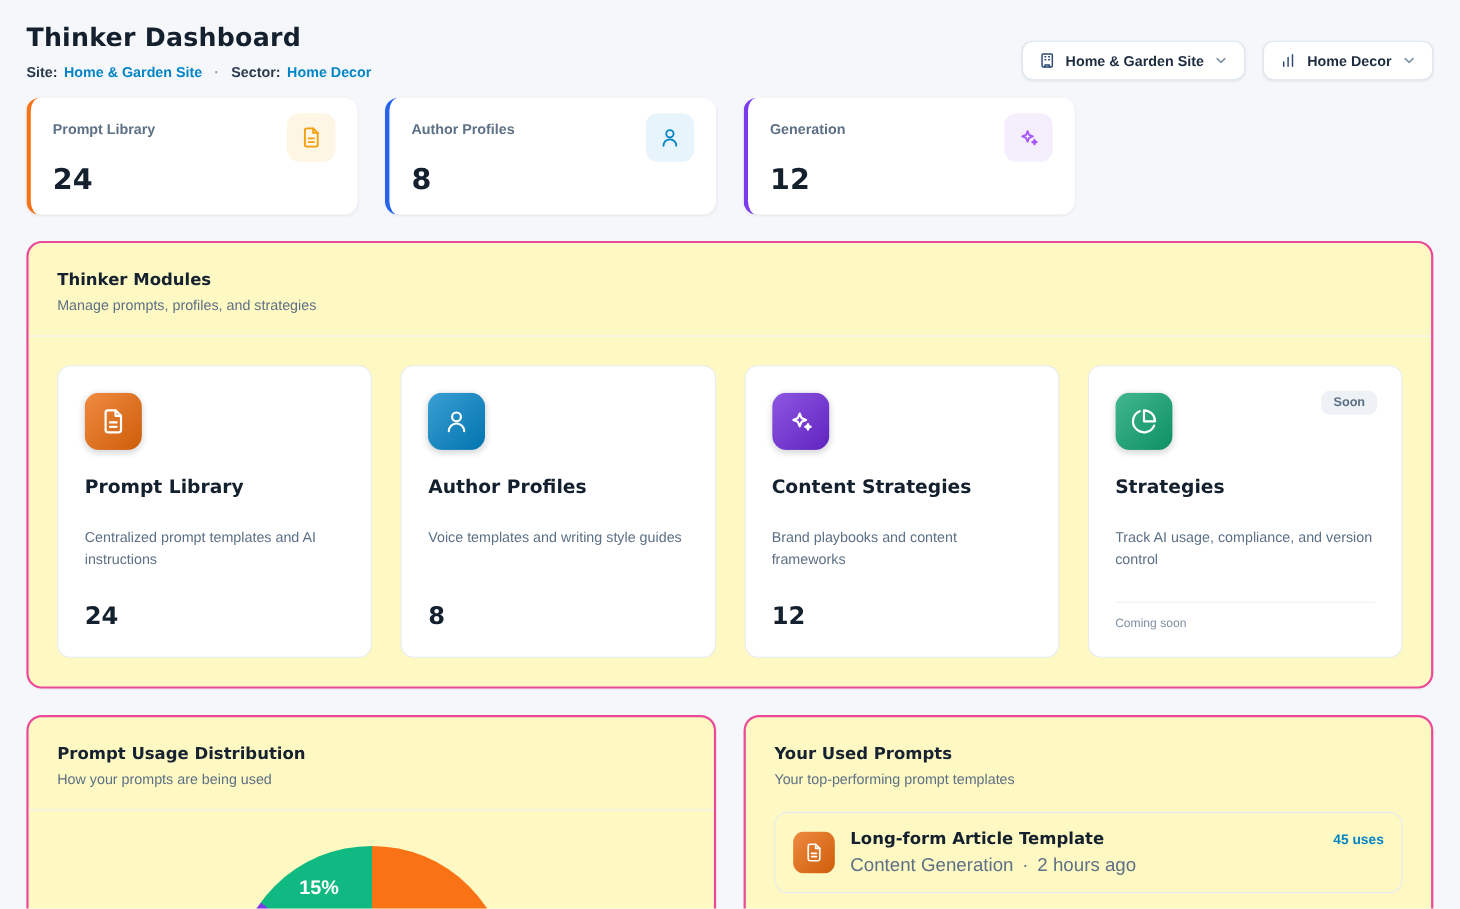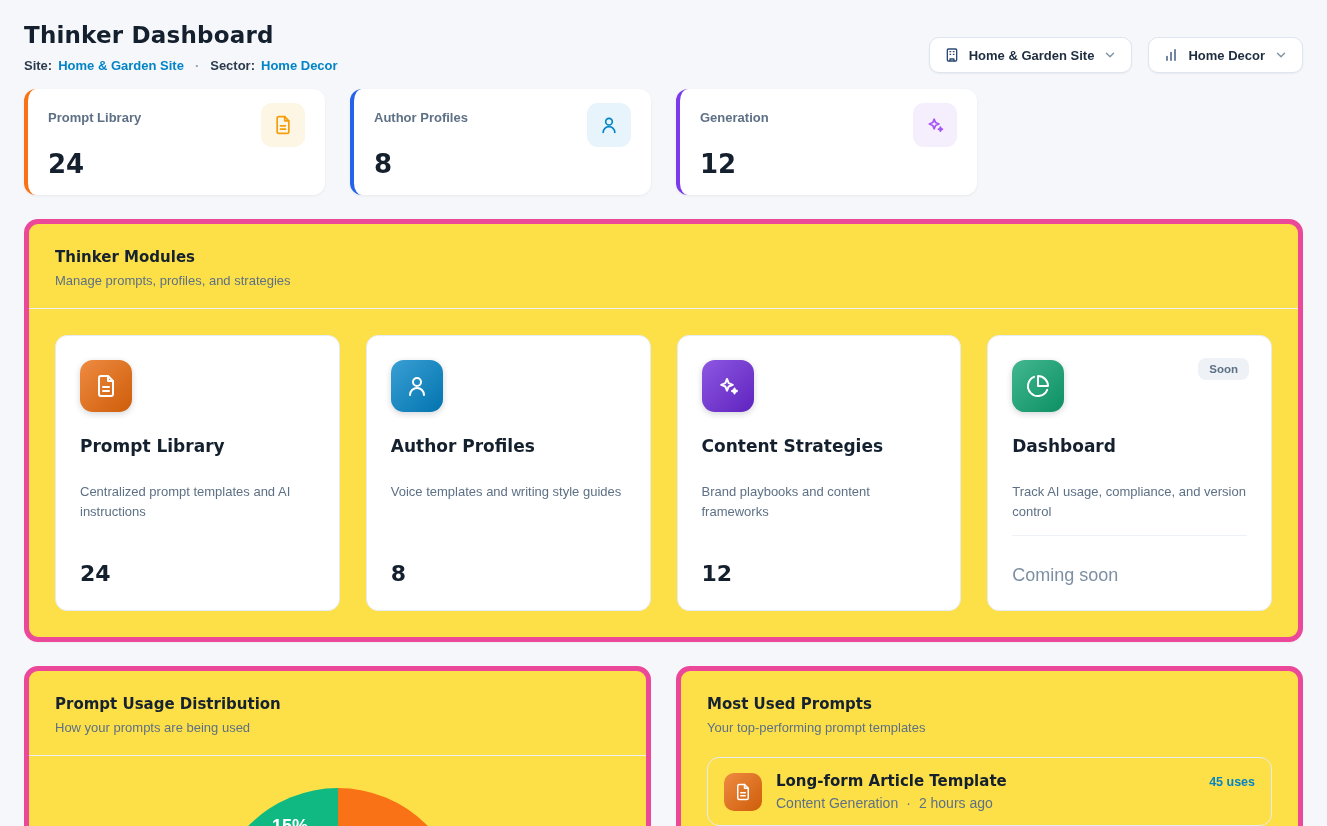--- a/index.html
+++ b/index.html
@@ -38,21 +38,21 @@
     background: #fff; border-radius: 12px; border-left: 4px solid #ccc;
     padding: 14px 20px 16px; box-shadow: 0 1px 3px rgba(16,24,40,.06);
   }
   .stat-top { display: flex; justify-content: space-between; align-items: flex-start; }
   .stat-label { font-size: 13px; font-weight: 600; color: #5d7085; padding-top: 7px; }
   .stat-ic { width: 44px; height: 44px; border-radius: 11px; display: flex; align-items: center; justify-content: center; flex: none; }
   .stat-value { font-size: 26px; font-weight: 800; color: #14202e; margin-top: 2px; font-family: "DejaVu Sans", sans-serif; }
 
   
   .panel {
-    background: #fde047; border: 5px solid #ec4899; border-radius: 14px;
+    background: #fef9c3; border: 2px solid #ec4899; border-radius: 14px;
     box-shadow: 0 1px 2px rgba(16,24,40,.04);
   }
   .modules-panel { margin-top: 24px; }
   .panel-head { padding: 24px 26px 20px; }
   .panel-head.bordered { border-bottom: 1px solid #edf1f6; }
   .panel-title { margin: 0; font-size: 15px; font-weight: 700; color: #16222f; font-family: "DejaVu Sans", sans-serif; }
   .panel-sub { margin: 7px 0 0; font-size: 13px; color: #5d7085; }
 
   
   .modules-grid { display: grid; grid-template-columns: repeat(4, 1fr); gap: 26px; padding: 26px; }
@@ -68,21 +68,21 @@
     box-shadow: 0 2px 6px rgba(16,24,40,.18);
   }
   .module-title { font-size: 17px; font-weight: 700; color: #14202e; margin-top: 24px; font-family: "DejaVu Sans", sans-serif; }
   .module-desc { font-size: 13px; color: #5d7085; line-height: 1.55; margin-top: 9px; }
   .module-count { font-size: 22px; font-weight: 800; color: #14202e; margin-top: auto; padding-top: 16px; font-family: "DejaVu Sans", sans-serif; }
   .soon-badge {
     position: absolute; top: 22px; right: 22px;
     background: #eef2f6; color: #5d7085; font-size: 11.5px; font-weight: 700;
     padding: 5px 11px; border-radius: 8px;
   }
-  .module-footer { margin-top: auto; border-top: 1px solid #edf1f6; padding-top: 29px; font-size: 18px; color: #7d8fa3; }
+  .module-footer { margin-top: auto; border-top: 1px solid #edf1f6; padding-top: 13px; font-size: 11px; color: #7d8fa3; }
 
   
   .bottom-grid { display: grid; grid-template-columns: 1fr 1fr; gap: 25px; margin-top: 24px; }
   .bottom-grid .panel { min-height: 430px; }
   .chart-wrap { padding-top: 32px; display: flex; justify-content: center; }
   .donut { width: 250px; height: 250px; border-radius: 50%; position: relative; }
   .donut::after { content: ""; position: absolute; inset: 62px; background: #fff; border-radius: 50%; z-index: 1; }
   .donut-label {
     position: absolute; left: 31%; top: 15%; transform: translate(-50%, -50%);
     color: #fff; font-size: 18px; font-weight: 700; z-index: 2;
@@ -92,21 +92,21 @@
     display: flex; align-items: center; gap: 14px;
     border: 1px solid #e6ebf2; border-radius: 12px; padding: 14px 16px; cursor: pointer;
   }
   .mup-ic {
     width: 38px; height: 38px; border-radius: 10px; flex: none;
     display: flex; align-items: center; justify-content: center; color: #fff;
     background-image: linear-gradient(135deg, rgba(255,255,255,.22), rgba(0,0,0,.12));
   }
   .mup-body { flex: 1; }
   .mup-title { font-size: 15px; font-weight: 700; color: #14202e; font-family: "DejaVu Sans", sans-serif; }
-  .mup-meta { display: flex; align-items: center; gap: 8px; font-size: 14px; color: #5d7085; margin-top: 5px; }
+  .mup-meta { display: flex; align-items: center; gap: 8px; font-size: 17px; color: #5d7085; margin-top: 5px; }
   .mup-uses { font-size: 12.5px; font-weight: 700; color: #0284c7; align-self: flex-start; padding-top: 3px; }
 </style>
 </head>
 <body>
 
 <div class="page">
 
   <header class="topbar">
     <div>
       <h1 class="page-title">Thinker Dashboard</h1>
@@ -235,21 +235,21 @@
       </article>
 
       <article class="module-card">
         <span class="soon-badge">Soon</span>
         <span class="module-icon" style="background-color: rgb(14, 163, 113);">
           <svg width="24" height="24" viewBox="0 0 24 24" fill="none" stroke="currentColor" stroke-width="2" stroke-linecap="round" stroke-linejoin="round">
               <path d="M21.2 15.9A10 10 0 1 1 8.1 2.8"></path>
               <path d="M22 12A10 10 0 0 0 12 2v10z"></path>
             </svg>
         </span>
-        <h3 class="module-title">Dashboard</h3>
+        <h3 class="module-title">Strategies</h3>
         <p class="module-desc">Track AI usage, compliance, and version control</p>
         <div class="module-footer">Coming soon</div>
       </article>
 
     </div>
   </section>
 
   <section class="bottom-grid">
 
     <article class="panel">
@@ -259,21 +259,21 @@
       </div>
       <div class="chart-wrap">
         <div class="donut" style="background: conic-gradient(rgb(249, 115, 22) 0deg, rgb(249, 115, 22) 158.4deg, rgb(14, 165, 233) 158.4deg, rgb(14, 165, 233) 237.6deg, rgb(124, 58, 237) 237.6deg, rgb(124, 58, 237) 306deg, rgb(16, 185, 129) 306deg, rgb(16, 185, 129) 360deg);">
           <span class="donut-label">15%</span>
         </div>
       </div>
     </article>
 
     <article class="panel">
       <div class="panel-head">
-        <h2 class="panel-title">Most Used Prompts</h2>
+        <h2 class="panel-title">Your Used Prompts</h2>
         <p class="panel-sub">Your top-performing prompt templates</p>
       </div>
       <div class="mup-list">
         <div class="mup-item">
           <span class="mup-ic" style="background-color: rgb(234, 106, 11);">
             <svg width="18" height="18" viewBox="0 0 24 24" fill="none" stroke="currentColor" stroke-width="2" stroke-linecap="round" stroke-linejoin="round">
                 <path d="M14 2H7a2 2 0 0 0-2 2v16a2 2 0 0 0 2 2h10a2 2 0 0 0 2-2V7z"></path>
                 <path d="M14 2v5h5"></path>
                 <path d="M9 13h6M9 17h6"></path>
               </svg>

